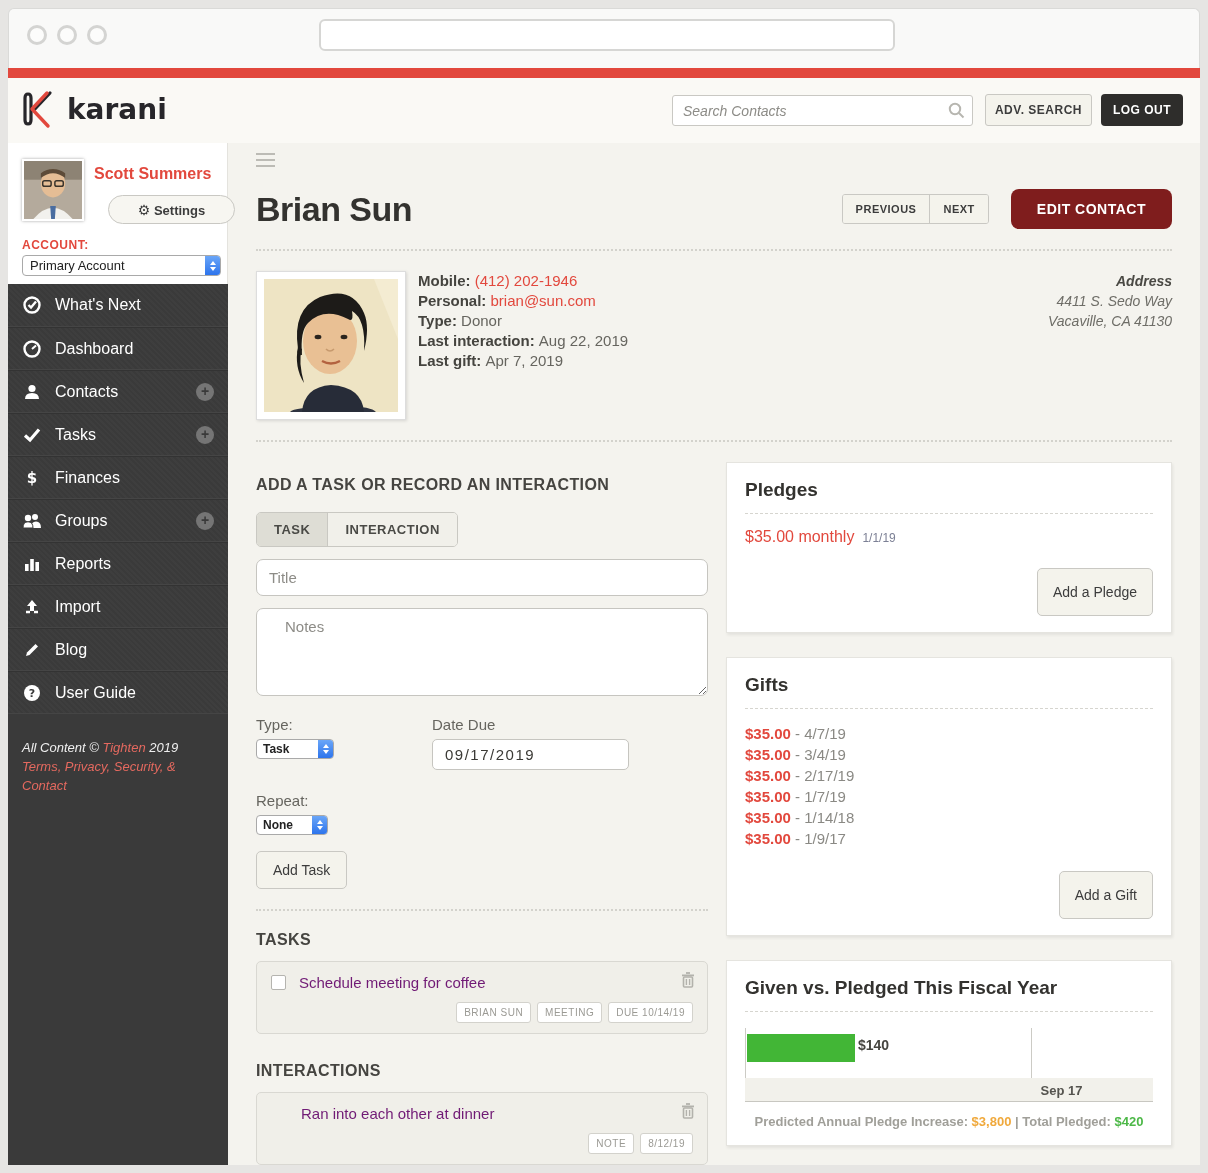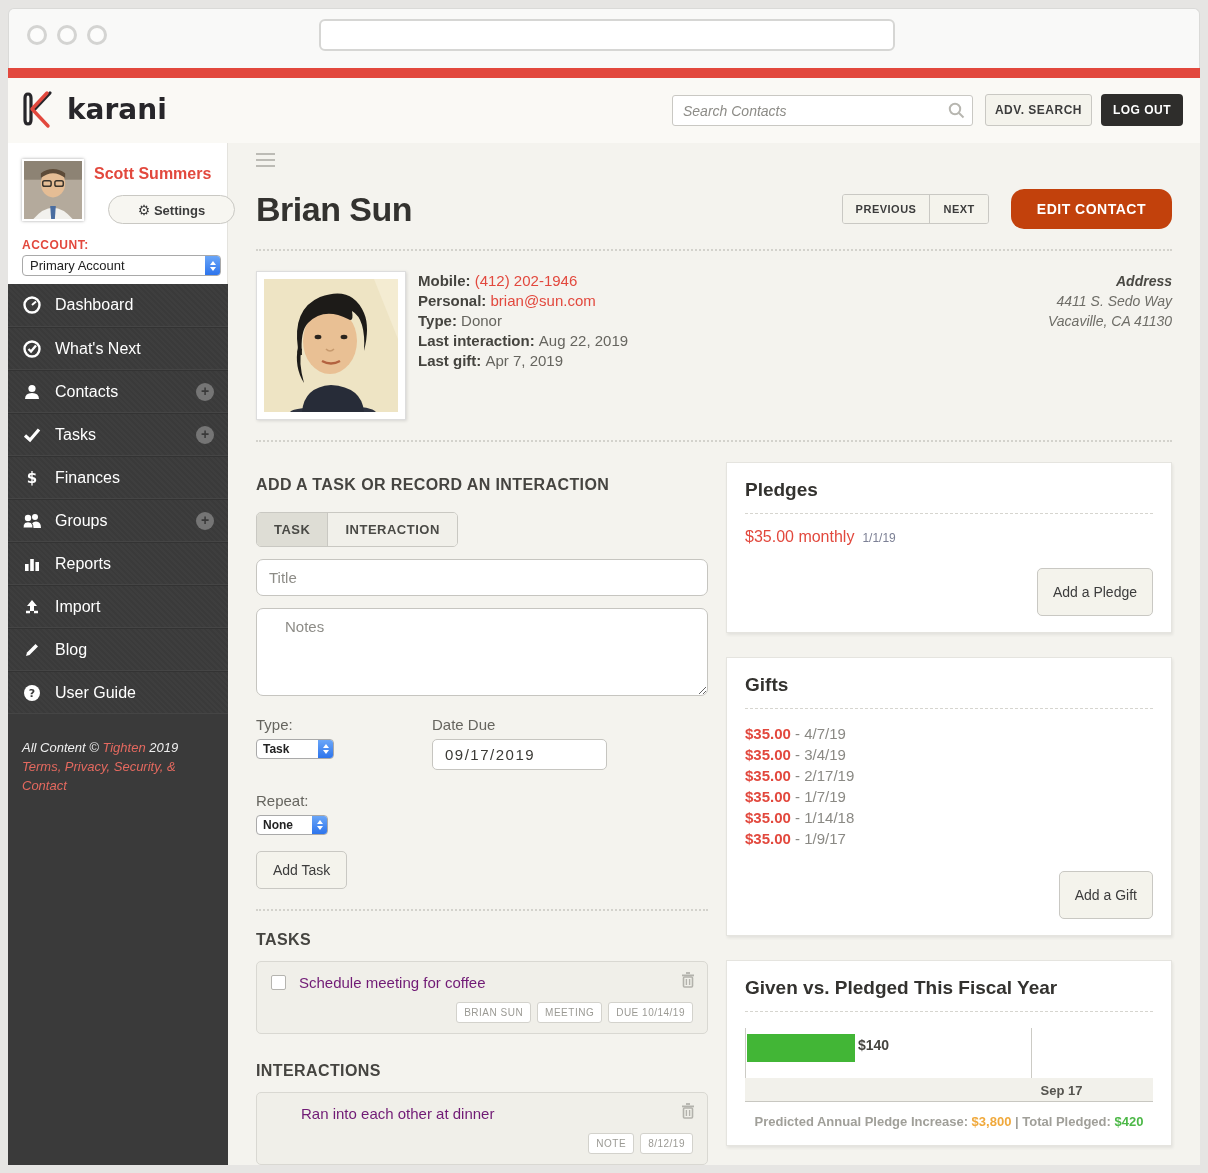--- a/index.html
+++ b/index.html
@@ -69,21 +69,21 @@
   .main { flex:1; position:relative; padding:10px 28px 0 28px; overflow:hidden; }
   .hamburger { width:19px; cursor:pointer; }
   .hamburger div { height:2px; background:#bcbbb5; margin-bottom:4px; }
 
   .title-row { display:flex; align-items:center; margin-top:22px; }
   .page-title { font-size:34px; font-weight:bold; color:#33322f; font-family:"Liberation Sans",sans-serif; letter-spacing:-.5px; }
   .pn-group { margin-left:auto; display:flex; border:1px solid #c9c8c3; border-radius:3px; overflow:hidden; }
   .pn-group button { background:#f4f3ec; border:none; font-size:11px; font-weight:bold; color:#3c3c3c;
       padding:8px 13px; cursor:pointer; letter-spacing:.5px; font-family:"Liberation Sans",sans-serif; }
   .pn-group button:first-child { border-right:1px solid #c9c8c3; }
-  .edit-btn { margin-left:22px; background:#c2410c; color:#fff; border:none; border-radius:13px;
+  .edit-btn { margin-left:22px; background:#7f1d1d; color:#fff; border:none; border-radius:8px;
       font-size:14px; font-weight:bold; letter-spacing:.5px; padding:12px 26px; cursor:pointer;
       font-family:"Liberation Sans",sans-serif; }
 
   .dotted { border:none; border-top:2px dotted #d3d2cc; margin:20px 0; }
 
   .contact-row { display:flex; }
   .photo-frame { width:150px; height:149px; background:#fff; border:1px solid #ddd; box-shadow:1px 1px 3px rgba(0,0,0,.12);
       padding:7px; flex:0 0 150px; }
   .cdetails { margin-left:12px; font-size:15px; line-height:20px; color:#66655f; }
   .cdetails b { color:#45443f; }
@@ -105,21 +105,21 @@
   .ti-input { width:100%; height:37px; margin-top:12px; border:1px solid #c6c5c0; border-radius:7px; background:#fff;
       padding:0 12px; font-size:15px; color:#333; font-family:"Liberation Sans",sans-serif; }
   .ti-input::placeholder, .notes::placeholder { color:#8d8c87; }
   .notes { width:100%; height:88px; margin-top:12px; border:1px solid #c6c5c0; border-radius:7px; background:#fff;
       padding:9px 28px; font-size:15px; color:#333; resize:vertical; font-family:"Liberation Sans",sans-serif; }
 
   .form-row { display:flex; margin-top:16px; }
   .flabel { font-size:15px; color:#66655f; }
   .mini-select { margin-top:6px; width:78px; height:20px; background:#fff; border:1px solid #a9a9a9; border-radius:4px;
       display:flex; align-items:center; font-size:12px; font-weight:bold; color:#222; padding-left:6px; cursor:pointer; }
-  .date-input { margin-top:6px; width:175px; height:31px; border:1px solid #c6c5c0; border-radius:5px; background:#fff;
+  .date-input { margin-top:6px; width:197px; height:31px; border:1px solid #c6c5c0; border-radius:5px; background:#fff;
       padding:0 12px; font-size:15px; color:#3a3935; letter-spacing:1.5px; font-family:"Liberation Sans",sans-serif; }
   .addtask-btn { margin-top:16px; background:#f4f3ec; border:1px solid #c9c8c3; border-radius:5px; font-size:14px;
       color:#3c3c3c; padding:10px 16px; cursor:pointer; font-family:"Liberation Sans",sans-serif; }
 
   .item-card { margin-top:12px; background:#f0efe9; border:1px solid #d9d8d2; border-radius:5px; position:relative;
       padding:12px 14px 10px 14px; }
   .item-title { font-size:15px; color:#701a75; }
   .chk { display:inline-block; width:15px; height:15px; background:#fff; border:1px solid #b5b4af; border-radius:2px;
       vertical-align:-2px; margin-right:13px; cursor:pointer; }
   .badges { display:flex; justify-content:flex-end; gap:6px; margin-top:10px; }
@@ -212,33 +212,33 @@
               <i class="dn"></i>
             </span>
         </div>
       </div>
 
       <ul class="nav">
         <li>
           <span class="nicon">
             <svg width="18" height="18" viewBox="0 0 18 18">
                 <circle cx="9" cy="9" r="7.5" fill="none" stroke="#fff" stroke-width="2.4"></circle>
+                <path d="M5.5 9 L8 11.5 L13 5.5" fill="none" stroke="#fff" stroke-width="2.4"></path>
+              </svg>
+          </span>
+          <span class="nlabel">What's Next</span>
+        </li>
+        <li>
+          <span class="nicon">
+            <svg width="18" height="18" viewBox="0 0 18 18">
+                <circle cx="9" cy="9" r="7.5" fill="none" stroke="#fff" stroke-width="2.4"></circle>
                 <line x1="9" y1="9" x2="13" y2="5.5" stroke="#fff" stroke-width="2"></line>
               </svg>
           </span>
           <span class="nlabel">Dashboard</span>
-        </li>
-        <li>
-          <span class="nicon">
-            <svg width="18" height="18" viewBox="0 0 18 18">
-                <circle cx="9" cy="9" r="7.5" fill="none" stroke="#fff" stroke-width="2.4"></circle>
-                <path d="M5.5 9 L8 11.5 L13 5.5" fill="none" stroke="#fff" stroke-width="2.4"></path>
-              </svg>
-          </span>
-          <span class="nlabel">What's Next</span>
         </li>
         <li>
           <span class="nicon">
             <svg width="18" height="18" viewBox="0 0 18 18">
                 <circle cx="9" cy="5.5" r="3.6" fill="#fff"></circle>
                 <path d="M2 16 Q2 10 9 10 Q16 10 16 16 Z" fill="#fff"></path>
               </svg>
           </span>
           <span class="nlabel">Contacts</span>
           <span class="plus-circle">+</span>

